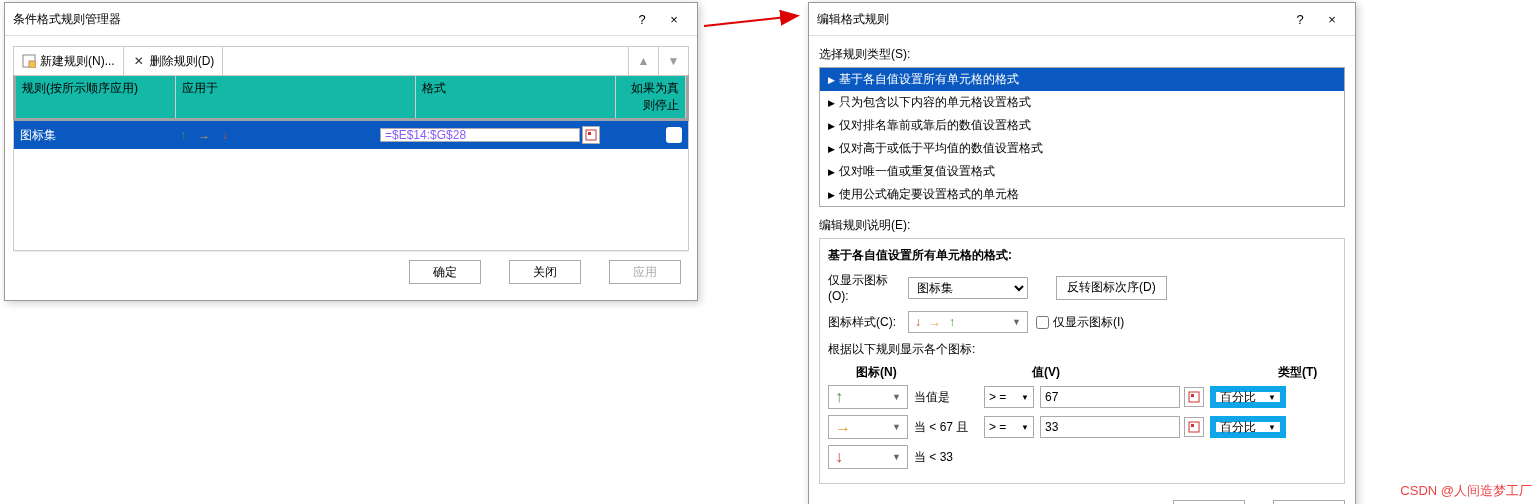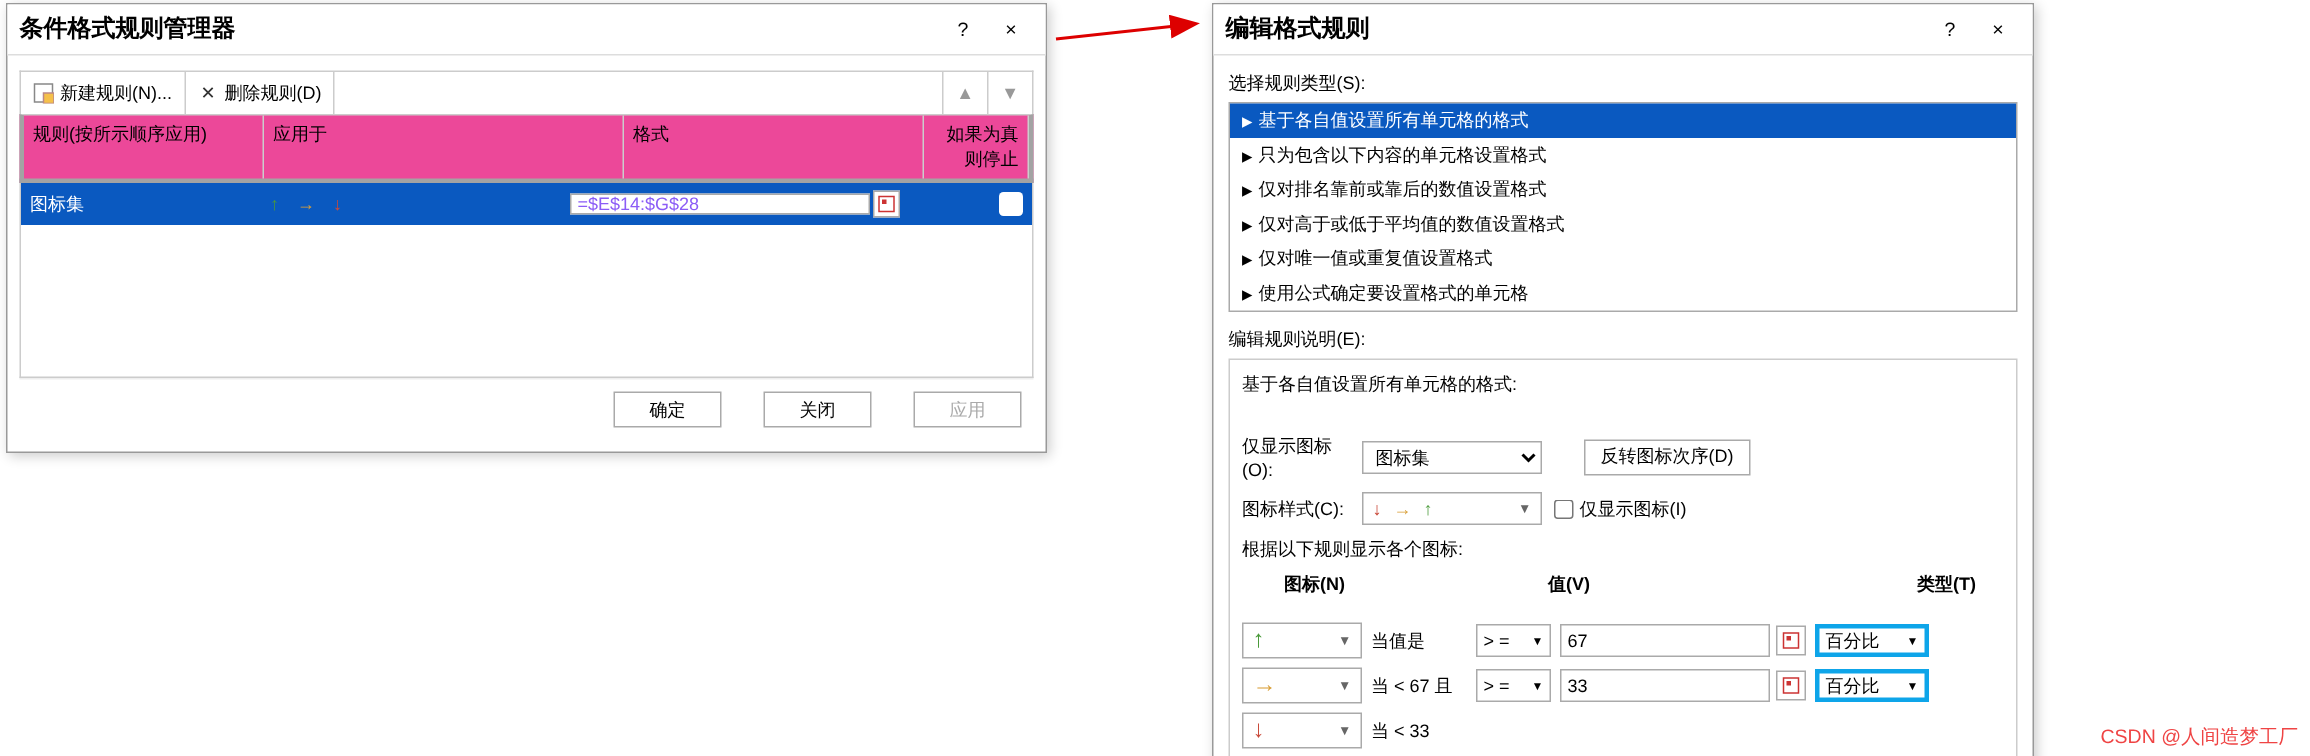--- a/index.html
+++ b/index.html
@@ -1,37 +1,37 @@
 <!DOCTYPE html>
 <html><head>
 <meta charset="utf-8">
 <style>
 * { box-sizing: border-box; margin: 0; padding: 0; font-family: "Microsoft YaHei", Arial, sans-serif; font-size: 12px; }
 body { background: #fff; width: 1540px; height: 504px; position: relative; }
 
 .dialog { position: absolute; background: #fff; border: 1px solid #999; box-shadow: 2px 2px 8px rgba(0,0,0,0.2); }
 .titlebar { display: flex; align-items: center; justify-content: space-between; padding: 6px 8px; border-bottom: 1px solid #ddd; background: #fff; }
-.titlebar .title { font-size: 16px; font-weight: bold; }
+.titlebar .title { font-size: 12px; }
 .titlebar .sysbtns { display: flex; gap: 2px; }
 .titlebar .sysbtn { width: 30px; height: 20px; display: flex; align-items: center; justify-content: center; font-size: 13px; cursor: default; }
 
 
 #d1 { left: 4px; top: 2px; width: 694px; }
 .d1-body { padding: 10px 8px 8px 8px; }
 .show-rules { display: flex; align-items: center; gap: 6px; margin-bottom: 8px; }
 .show-rules select { width: 180px; height: 22px; border: 1px solid #aaa; padding: 0 4px; background: #fff; }
 
 .toolbar { display: flex; align-items: center; border: 1px solid #ccc; border-bottom: none; }
 .tbtn { display: flex; align-items: center; gap: 4px; padding: 4px 8px; border-right: 1px solid #ccc; height: 28px; cursor: default; }
 .tbtn.highlight { border: 2px solid #c00; margin: -1px; position: relative; z-index: 2; }
 .tbtn .icon { width: 14px; height: 14px; display: inline-flex; align-items: center; justify-content: center; }
 .arrowbtns { display: flex; margin-left: auto; }
 .arrowbtn { width: 30px; height: 28px; border-left: 1px solid #ccc; display: flex; align-items: center; justify-content: center; color: #999; }
 
-.grid-header { display: flex; border: 3px solid #a3a3a3; border-top: 1px solid #ccc; background: #ec4899; }
+.grid-header { display: flex; border: 3px solid #a3a3a3; border-top: 1px solid #ccc; background: #14b8a6; }
 .grid-header .col { padding: 4px 6px; border-right: 1px solid #ccc; }
 .col-rule { width: 160px; }
 .col-format { width: 200px; }
 .col-applies { width: 240px; }
 .col-stop { flex: 1; text-align: right; padding-right: 16px; border-right: none; }
 
 .grid-body { border: 1px solid #ccc; border-top: none; height: 130px; }
 .grid-row { display: flex; align-items: center; background: #0a59c0; color: #fff; height: 28px; }
 .grid-row .cell { padding: 0 6px; display: flex; align-items: center; }
 .cell-rule { width: 160px; padding-left: 24px; }
@@ -53,42 +53,42 @@
 
 #d2 { left: 808px; top: 2px; width: 548px; }
 .d2-body { padding: 10px 10px 8px 10px; }
 .sect-label { margin-bottom: 4px; }
 .ruletype-list { border: 1px solid #aaa; margin-bottom: 10px; }
 .ruletype-item { padding: 3px 8px; display: flex; align-items: center; gap: 4px; }
 .ruletype-item.selected { background: #0a59c0; color: #fff; }
 .ruletype-item .tri { font-size: 9px; }
 
 .edit-section { border: 1px solid #ccc; padding: 8px; }
-.edit-title { font-weight: normal; margin-bottom: 24px; }
+.edit-title { font-weight: bold; margin-bottom: 8px; }
 .form-row { display: flex; align-items: center; gap: 8px; margin-bottom: 8px; }
 .form-label { width: 72px; }
 .sel { height: 22px; border: 1px solid #aaa; background: #fff; padding: 0 4px; }
 .sel.w120 { width: 120px; }
 .iconset { width: 120px; height: 22px; border: 1px solid #aaa; display: flex; align-items: center; padding: 0 6px; gap: 10px; justify-content: space-between; }
 .iconset .arrows { display: flex; gap: 8px; font-size: 14px; }
 
 .rules-section { margin-top: 8px; }
-.rules-header { display: flex; margin-bottom: 17px; font-weight: bold; padding-left: 28px; }
+.rules-header { display: flex; margin-bottom: 4px; font-weight: bold; padding-left: 28px; }
 .rh-icon { width: 176px; }
 .rh-value { width: 246px; }
 .rh-type { flex: 1; }
 
 .rule-row { display: flex; align-items: center; gap: 6px; margin-bottom: 6px; }
 .icon-sel { width: 80px; height: 24px; border: 1px solid #aaa; display: flex; align-items: center; justify-content: space-between; padding: 0 6px; }
 .icon-sel .dd { font-size: 9px; color: #666; }
 .when { width: 64px; }
 .op-sel { width: 50px; height: 22px; border: 1px solid #aaa; display: flex; align-items: center; justify-content: space-between; padding: 0 4px; }
 .val-input { width: 140px; height: 22px; border: 1px solid #aaa; padding: 0 4px; }
 .val-icon { width: 20px; height: 20px; border: 1px solid #aaa; display: inline-flex; align-items: center; justify-content: center; margin-left: -2px; }
-.type-sel { width: 76px; height: 22px; border: 3px solid #0ea5e9; display: flex; align-items: center; justify-content: space-between; padding: 0 4px; }
+.type-sel { width: 76px; height: 22px; border: 6px solid #0ea5e9; display: flex; align-items: center; justify-content: space-between; padding: 0 4px; }
 
 .arrow-up { color: #4a9a3a; }
 .arrow-right { color: #d9a03a; }
 .arrow-down { color: #c94a3a; }
 
 .d2-footer { display: flex; justify-content: flex-end; gap: 8px; padding: 8px 10px; }
 
 .watermark { position: absolute; right: 8px; bottom: 4px; color: #ef4444; font-size: 13px; }
 </style>
 </head>

